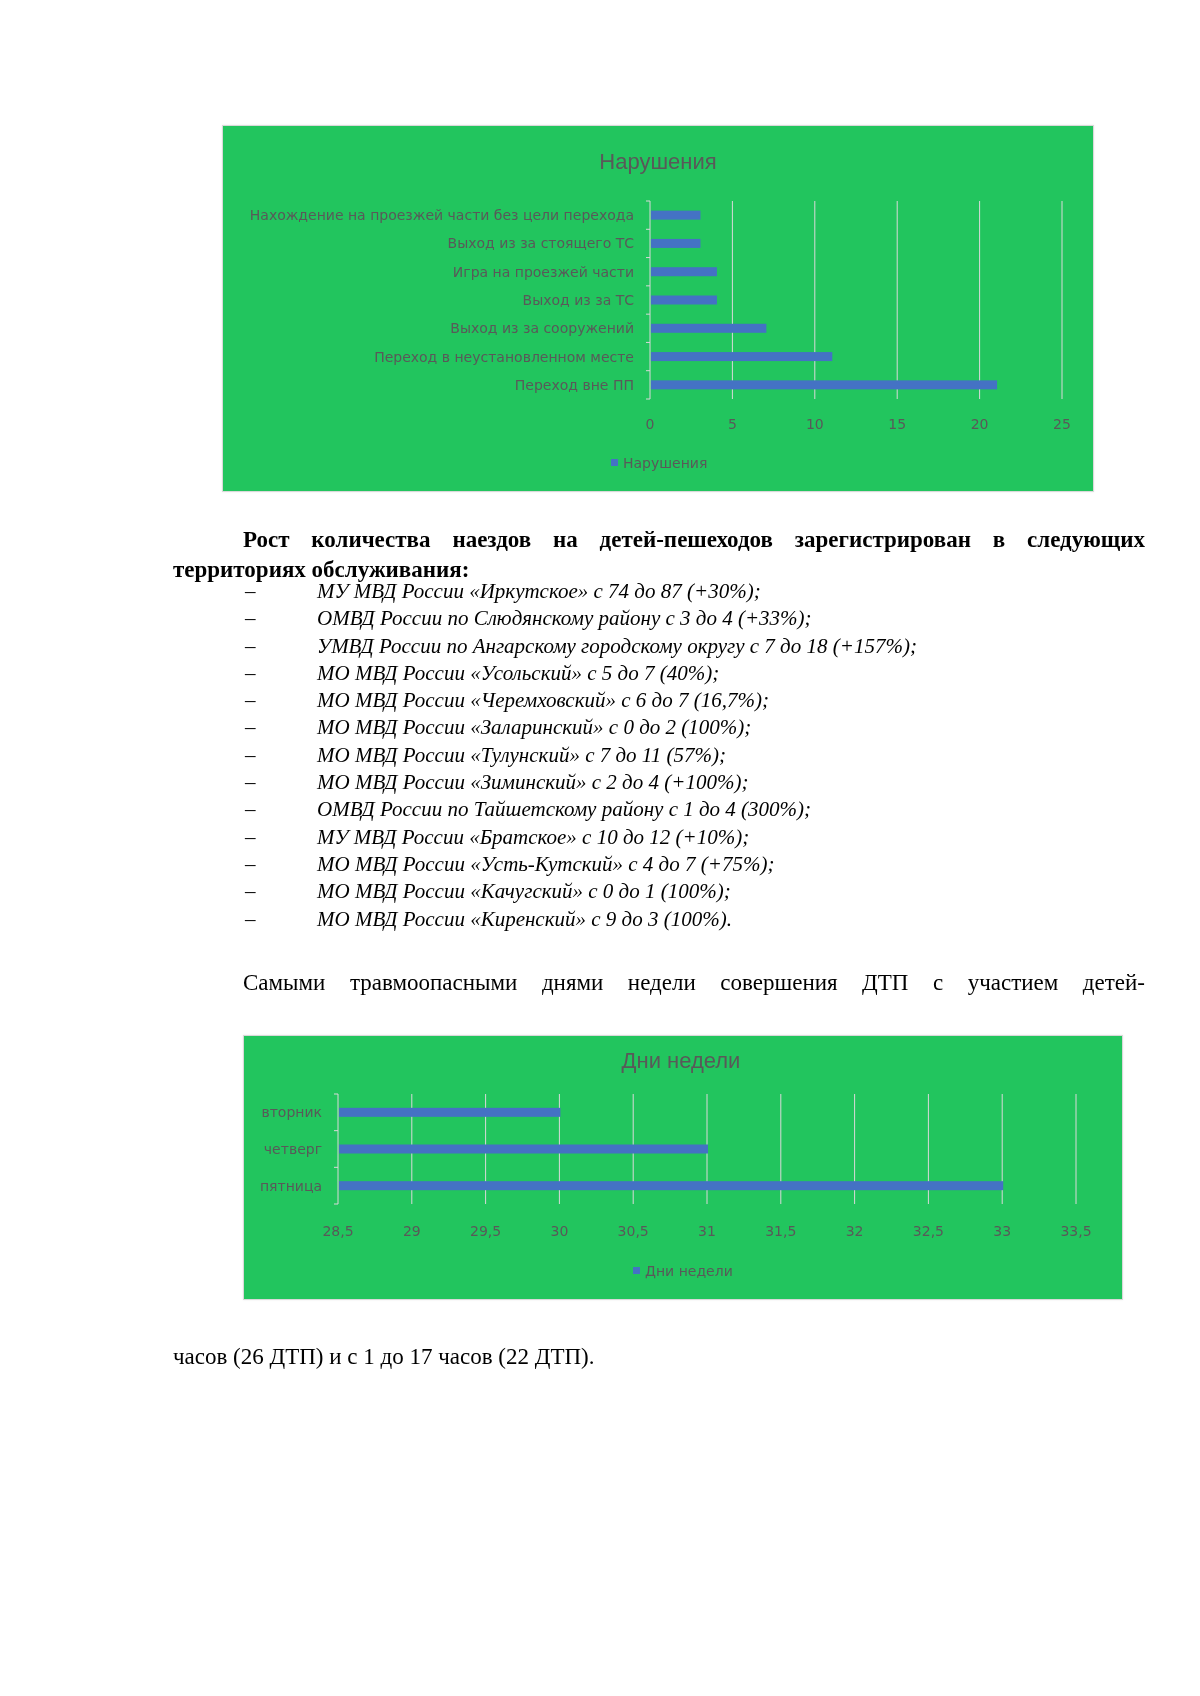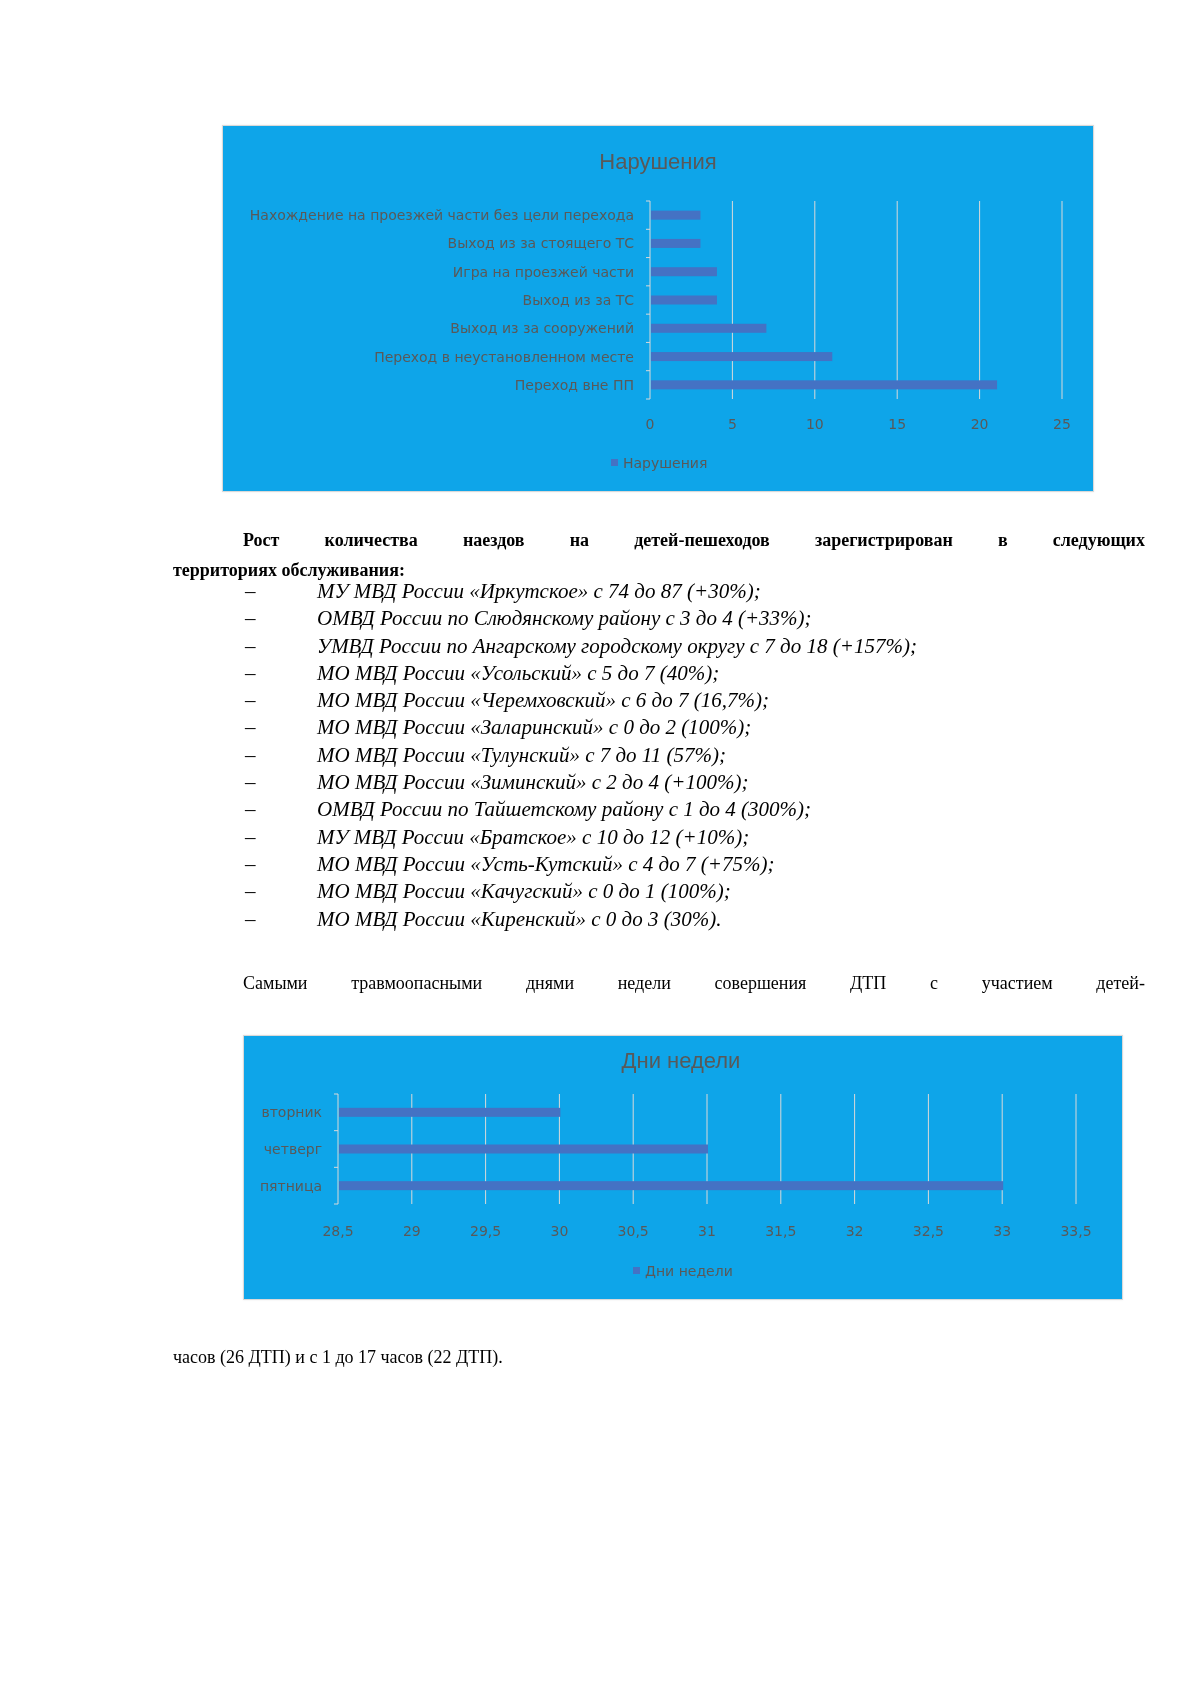--- a/index.html
+++ b/index.html
@@ -1,27 +1,27 @@
 <!DOCTYPE html>
 <html><head>
 <meta charset="utf-8">
 <style>
   html, body { margin:0; padding:0; background:#ffffff; }
   body { width:1200px; height:1696px; position:relative; overflow:hidden; }
-  .chart-box { position:absolute; background:#0ea5e9; border:1px solid #d9d9d9; box-shadow:0 0 2px rgba(0,0,0,0.08); }
+  .chart-box { position:absolute; background:#22c55e; border:1px solid #d9d9d9; box-shadow:0 0 2px rgba(0,0,0,0.08); }
   .chart-box svg { position:absolute; left:0; top:0; }
   .ctitle { font-family:"Liberation Sans", sans-serif; font-size:22px; fill:#595959; }
   .clabel { font-family:"DejaVu Sans", sans-serif; font-size:14px; fill:#595959; }
   .ctick { font-family:"DejaVu Sans", sans-serif; font-size:14px; fill:#595959; }
   .clegend { font-family:"DejaVu Sans", sans-serif; font-size:14px; fill:#595959; }
   .grid { stroke:#d9d9d9; stroke-width:1; }
   .axis { stroke:#d9d9d9; stroke-width:1; }
   .bar { fill:#4472c4; }
   .txt { position:absolute; font-family:"Liberation Serif", serif; color:#000; }
-  .para { left:173px; width:972px; font-size:18px; line-height:30px; text-align:justify; margin:0; }
+  .para { left:173px; width:972px; font-size:23px; line-height:30px; text-align:justify; margin:0; }
   .para .indent { display:inline-block; width:70px; }
   .heading { font-weight:bold; }
   .list { position:absolute; left:173px; top:578px; margin:0; padding:0; list-style:none; }
   .list li { height:27.3px; font-family:"Liberation Serif", serif; font-size:21px; font-style:italic; line-height:27px; white-space:nowrap; position:relative; }
   .list .dash { position:absolute; left:72px; font-style:normal; }
   .list .item-text { position:absolute; left:144px; }
 </style>
 </head>
 <body>
 
@@ -118,21 +118,21 @@
     <li>
       <span class="dash">–</span>
       <span class="item-text">МО МВД России «Усть-Кутский» с 4 до 7 (+75%);</span>
     </li>
     <li>
       <span class="dash">–</span>
       <span class="item-text">МО МВД России «Качугский» с 0 до 1 (100%);</span>
     </li>
     <li>
       <span class="dash">–</span>
-      <span class="item-text">МО МВД России «Киренский» с 0 до 3 (30%).</span>
+      <span class="item-text">МО МВД России «Киренский» с 9 до 3 (100%).</span>
     </li>
   </ul>
 
 <div class="txt para" style="top:968px;">
   <div style="text-align:justify; text-align-last:justify;"><span class="indent"></span><span>Самыми травмоопасными днями недели совершения ДТП с участием детей-</span></div>
 </div>
 
 <div class="chart-box" style="left:243px; top:1035px; width:870px; height:263px;padding-left:8px;">
   <svg id="chart2" width="870" height="263">
       <text x="437" y="32" text-anchor="middle" class="ctitle">Дни недели</text>

